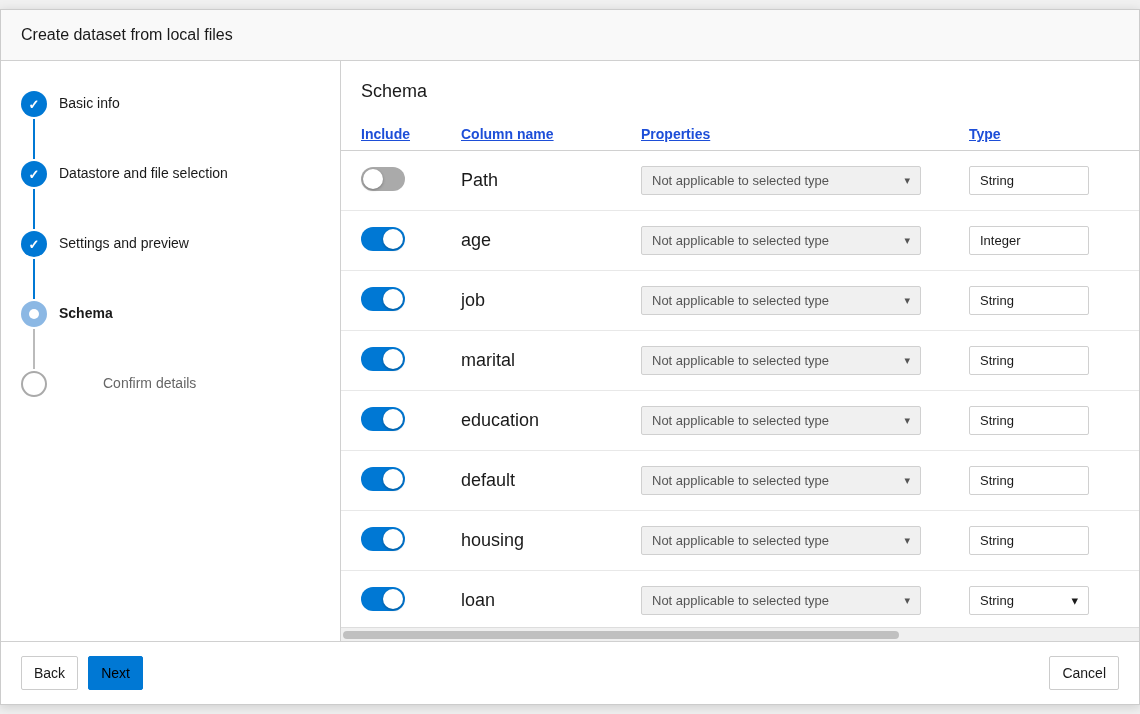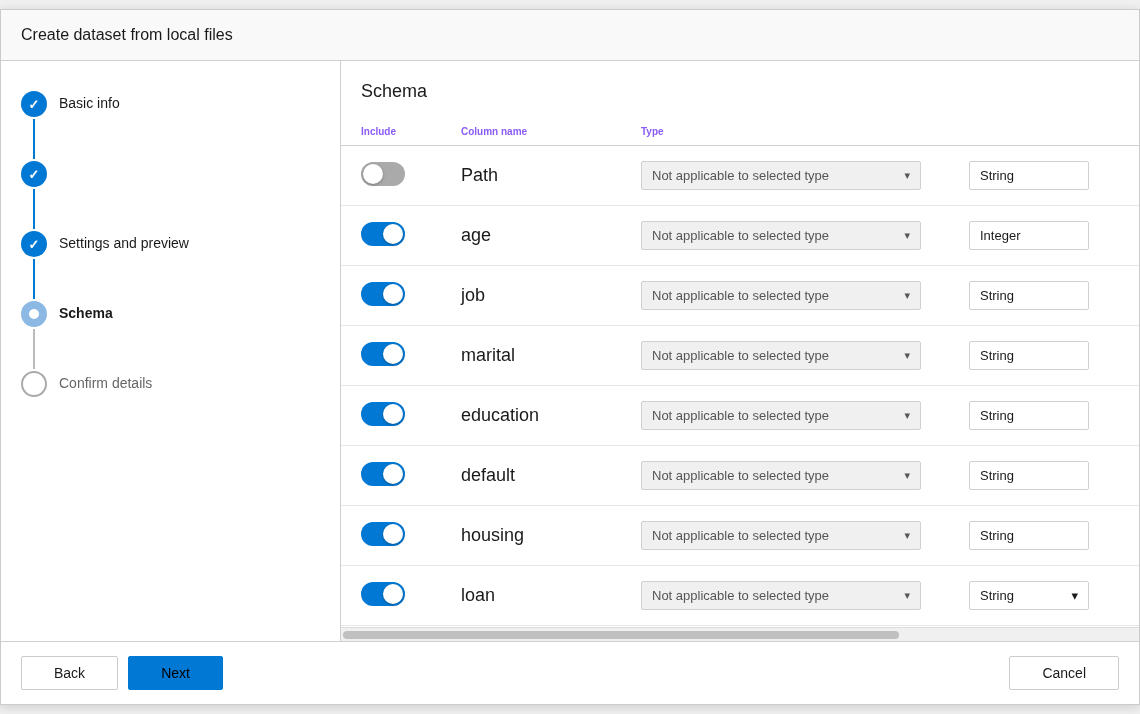--- a/index.html
+++ b/index.html
@@ -97,20 +97,21 @@
       color: #1a1a1a;
       font-size: 14px;
     }
 
     .step-label.active {
       font-weight: 600;
     }
 
     .step-label.inactive {
       color: #666;
+      margin-left: 44px;
     }
 
     
     .main-content {
       flex: 1;
       display: flex;
       flex-direction: column;
       overflow: hidden;
     }
 
@@ -127,23 +128,24 @@
       font-weight: 400;
       color: #1a1a1a;
       padding: 0 20px 16px 20px;
     }
 
     .table-header {
       display: grid;
       grid-template-columns: 100px 180px 1fr 150px;
       padding: 8px 20px;
       border-bottom: 1px solid #d0d0d0;
-      color: #8b5cf6;
+      color: #1d4ed8;
       font-weight: 600;
-      font-size: 10px;
+      font-size: 14px;
+      text-decoration: underline;
     }
 
     .table-body {
       flex: 1;
       overflow-y: auto;
       overflow-x: auto;
       position: relative;
     }
 
     .table-row {
@@ -255,21 +257,21 @@
       display: flex;
       align-items: center;
       justify-content: space-between;
       background: #fff;
     }
 
     .footer-left { display: flex; gap: 10px; }
     .footer-right { display: flex; gap: 10px; margin-left: 17px; }
 
     .btn {
-      padding: 8px 32px;
+      padding: 8px 12px;
       font-size: 14px;
       border-radius: 2px;
       cursor: pointer;
       border: 1px solid #ccc;
       background: #fff;
       color: #1a1a1a;
     }
 
     .btn-primary {
       background: #0078d4;
@@ -317,20 +319,21 @@
         <div class="step-label">Basic info</div>
       </div>
 
       <div class="step-item">
         <div class="step-icon-col">
           <div class="step-circle completed">
             <span>✓</span>
           </div>
           <div class="step-connector"></div>
         </div>
+        <div class="step-label">Datastore and file selection</div>
       </div>
 
       <div class="step-item">
         <div class="step-icon-col">
           <div class="step-circle completed">
             <span>✓</span>
           </div>
           <div class="step-connector"></div>
         </div>
         <div class="step-label">Settings and preview</div>
@@ -357,20 +360,21 @@
     </div>
 
     <div class="main-content">
       <div class="schema-container">
 
         <div class="schema-title">Schema</div>
 
         <div class="table-header">
           <div>Include</div>
           <div>Column name</div>
+          <div>Properties</div>
           <div>Type</div>
         </div>
 
         <div class="table-body">
 
           <div class="table-row">
             <div>
               <div class="toggle off">
                 <div class="toggle-knob"></div>
               </div>

